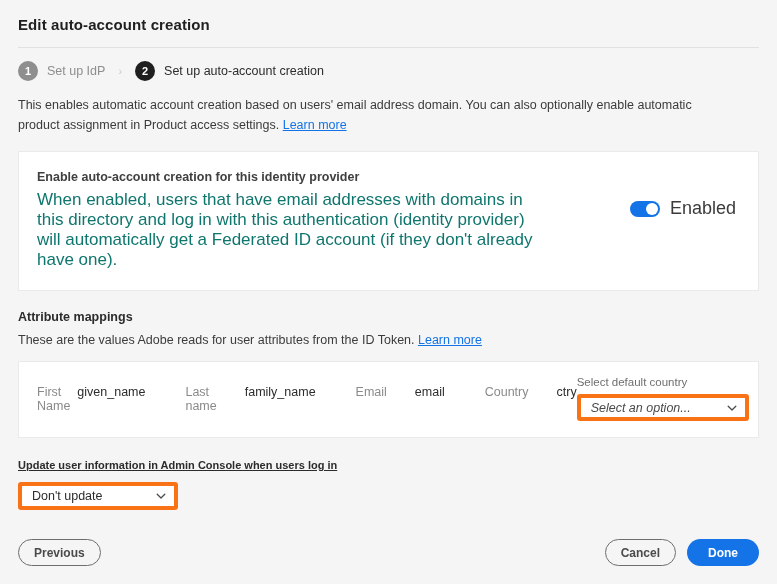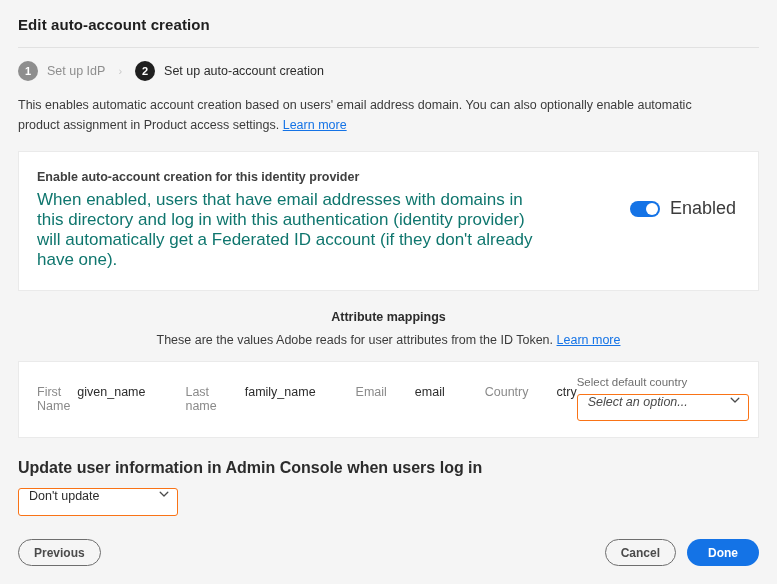--- a/index.html
+++ b/index.html
@@ -142,21 +142,20 @@
     width: 12px;
     height: 12px;
     border-radius: 50%;
     background: #ffffff;
   }
   .toggle-label { font-size: 18px; color: #3b3b3b; }
 
   
   .attr-head {
     padding: 19px 18px 0 18px;
-    text-align: center;
   }
   .attr-head-title {
     font-size: 12.5px;
     font-weight: bold;
     color: #2c2c2c;
   }
   .attr-head-desc {
     margin-top: 7px;
     font-size: 12.5px;
     color: #3b3b3b;
@@ -192,25 +191,25 @@
   }
   .country-lbl {
     font-size: 11.5px;
     color: #6e6e6e;
     margin-bottom: 6px;
   }
 
   
   .select {
     height: 27px;
-    border: 1px solid #f97316;
+    border: 4px solid #f97316;
     border-radius: 3px;
     background: #ffffff;
     display: flex;
-    align-items: flex-start;
+    align-items: center;
     justify-content: space-between;
     padding: 0 8px 0 10px;
     cursor: pointer;
     font-size: 12.5px;
     color: #2c2c2c;
   }
   .select.placeholder .select-value {
     font-style: italic;
     color: #4a4a4a;
   }
@@ -220,23 +219,24 @@
     flex: 0 0 auto;
     margin-left: 8px;
   }
   .chev svg { display: block; }
 
   
   .update-sec {
     padding: 21px 18px 0 18px;
   }
   .update-title {
-    font-size: 16px;
-    font-weight: bold;
-    color: #2c2c2c;
+    font-size: 11px;
+    font-weight: bold;
+    color: #2c2c2c;
+    text-decoration: underline;
   }
   .update-select {
     margin-top: 11px;
     width: 160px;
     height: 28px;
   }
 
   
   .footer {
     margin-top: auto;

